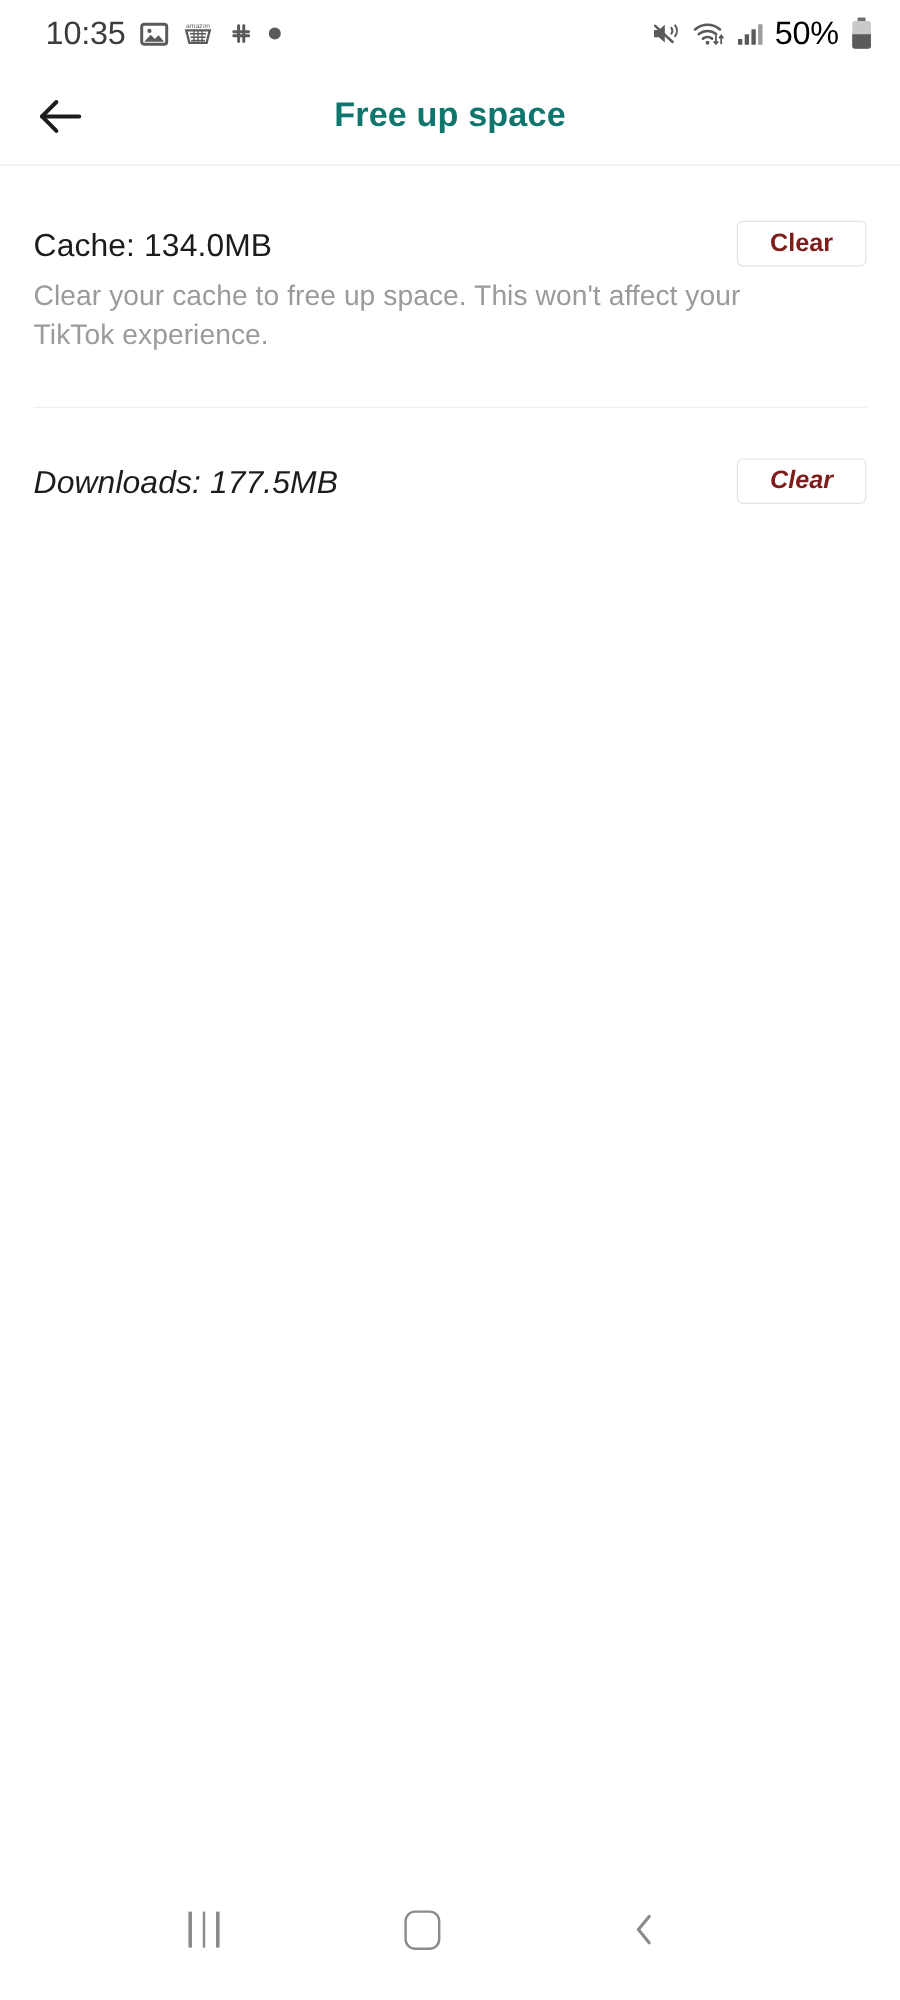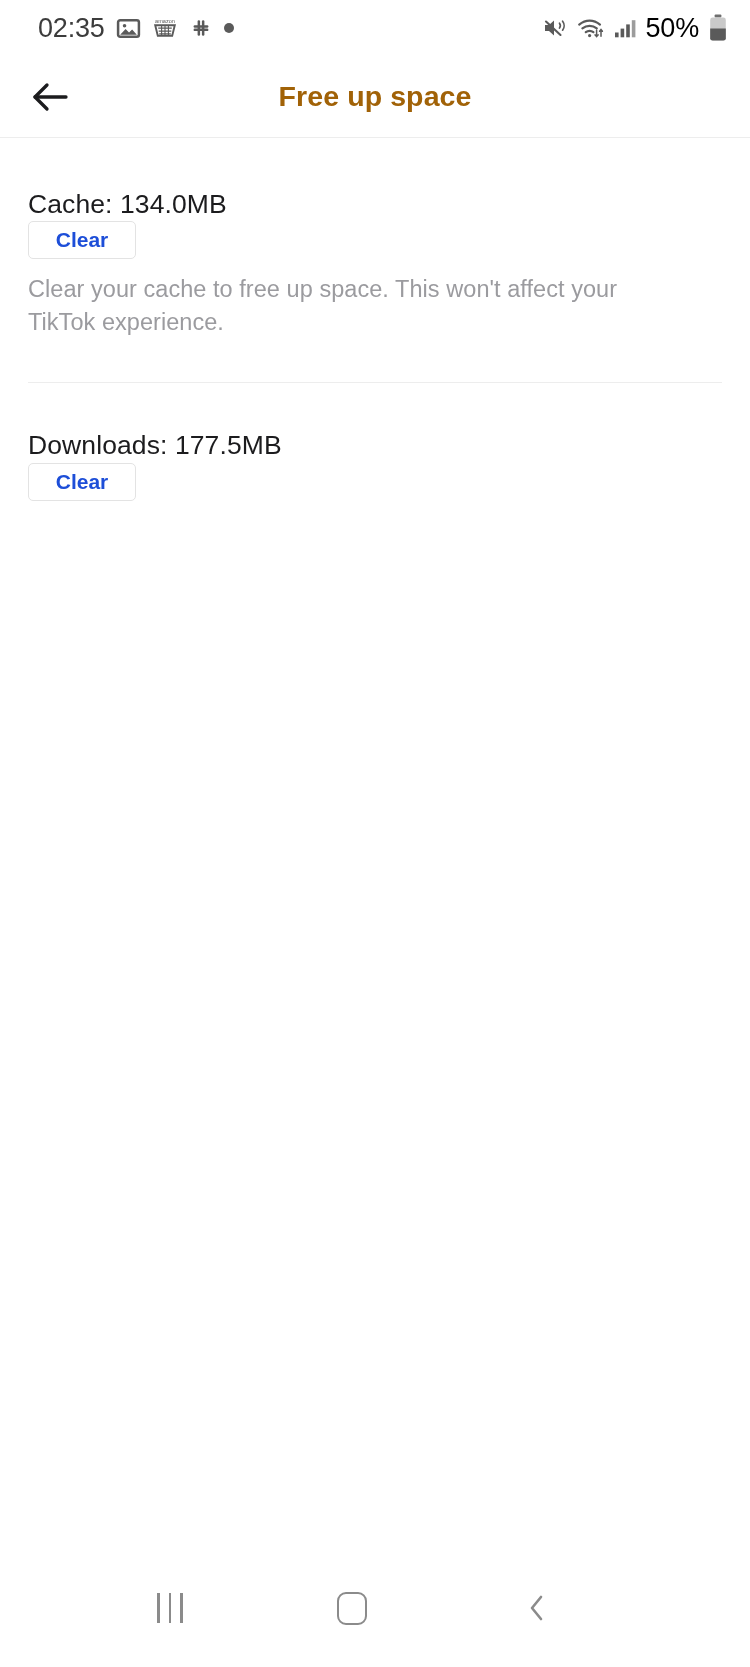--- a/index.html
+++ b/index.html
@@ -47,62 +47,60 @@
     position:absolute; top:56px; left:0; width:750px; height:81px;
     display:flex; align-items:center;
   }
   .back-btn {
     position:absolute; left:24px; top:50%; transform:translateY(-50%);
     width:52px; height:52px; display:flex; align-items:center; justify-content:center;
     cursor:pointer;
   }
   .page-title {
     width:100%; text-align:center;
-    font-size:28.5px; font-weight:700; color:#a16207; letter-spacing:0.1px;
+    font-size:28.5px; font-weight:700; color:#0f766e; letter-spacing:0.1px;
   }
   .header-rule {
     position:absolute; top:137px; left:0; width:750px; height:1px;
     background:#ededed;
   }
 
   
   .content { position:absolute; top:138px; left:0; width:750px; }
 
   .section { position:relative; padding:0 28px; }
   .sec-top-row {
     display:flex; align-items:flex-start; justify-content:space-between;
     min-height:46px;
-    flex-direction:column;
   }
   .sec-title {
     font-size:26.5px; color:#1c1c1e; font-weight:400; letter-spacing:0.1px;
     line-height:1.25; padding-top:4px;
   }
   .clear-btn {
     flex:none;
     width:108px; height:38px;
     border:1px solid #e3e3e3; border-radius:5px; background:#ffffff;
     font-family:"Liberation Sans", sans-serif;
-    font-size:21px; font-weight:700; color:#1d4ed8;
+    font-size:21px; font-weight:700; color:#7f1d1d;
     display:flex; align-items:center; justify-content:center;
     cursor:pointer;
   }
   .sec-desc {
-    margin-top:14px;
     font-size:23.5px; line-height:1.39; color:#9b9b9f; letter-spacing:0.05px;
     max-width:650px;
   }
 
   .divider {
     margin:0 28px; height:1px; background:#ededed;
   }
 
   .sec-cache { padding-top:46px; padding-bottom:0; }
   .gap-a { height:44px; }
-  .sec-dl { padding-top:42px; }
+  .sec-dl { padding-top:42px;font-style:italic; }
 
   
   .navbar {
     position:absolute; bottom:0; left:0; width:750px; height:118px;
     display:flex; align-items:center;
   }
   .nav-item {
     position:absolute; top:50%; transform:translateY(-50%);
     width:80px; height:60px; display:flex; align-items:center; justify-content:center;
     cursor:pointer;
@@ -116,21 +114,21 @@
     width:30px; height:33px; border:2.6px solid #8b8b8b; border-radius:9px;
   }
 </style>
 </head>
 <body>
 
 <div class="phone">
 
   <div class="statusbar">
     <div class="sb-left">
-      <span class="sb-time">02:35</span>
+      <span class="sb-time">10:35</span>
 
       <span class="ic ic-photo">
         <svg viewBox="0 0 24 24" width="25" height="25">
           <rect x="2" y="4" width="20" height="16" rx="2" fill="none" stroke="#5a5a5a" stroke-width="2.4"></rect>
           <circle cx="8.2" cy="9.4" r="1.7" fill="#5a5a5a"></circle>
           <path d="M4 18l5.2-5.6 3.3 3.4 3-2.9L20 18z" fill="#5a5a5a"></path>
         </svg>
       </span>
 
       <span class="ic ic-amazon">

